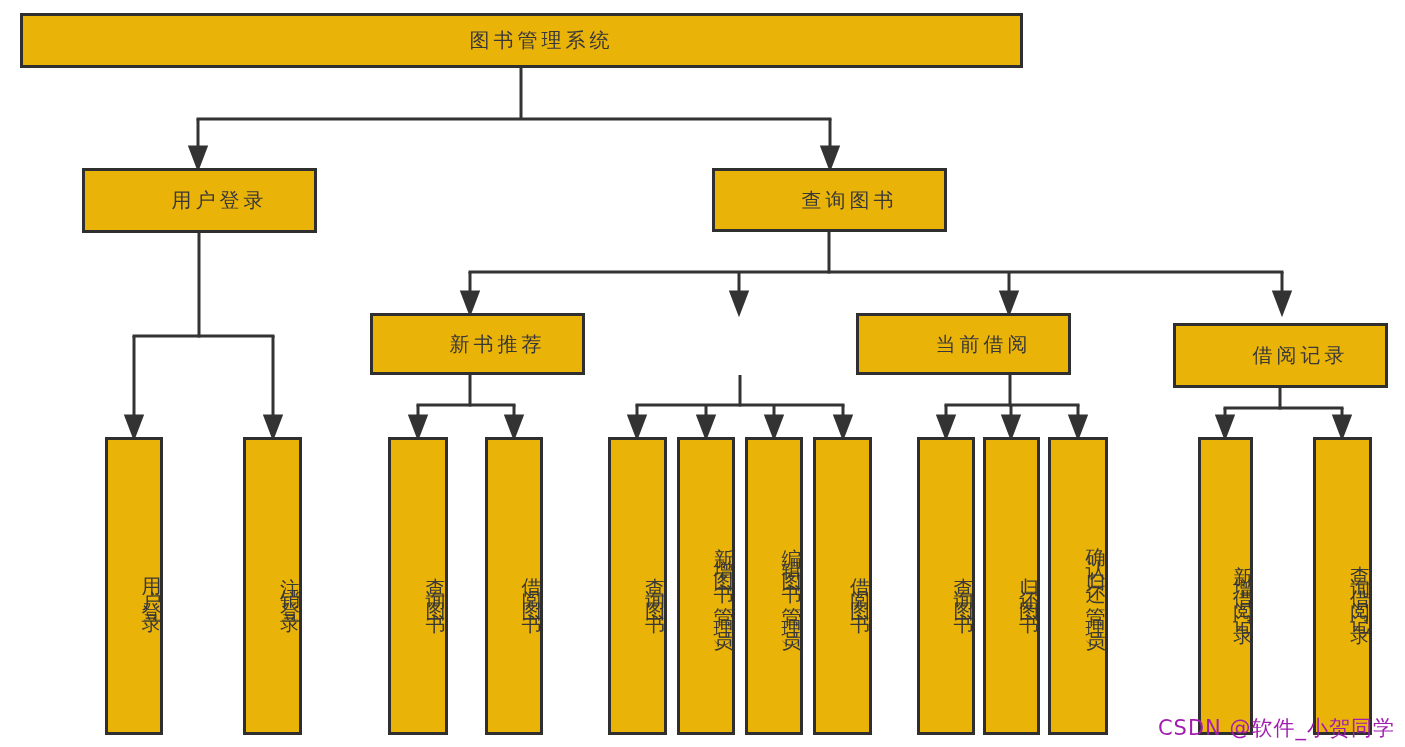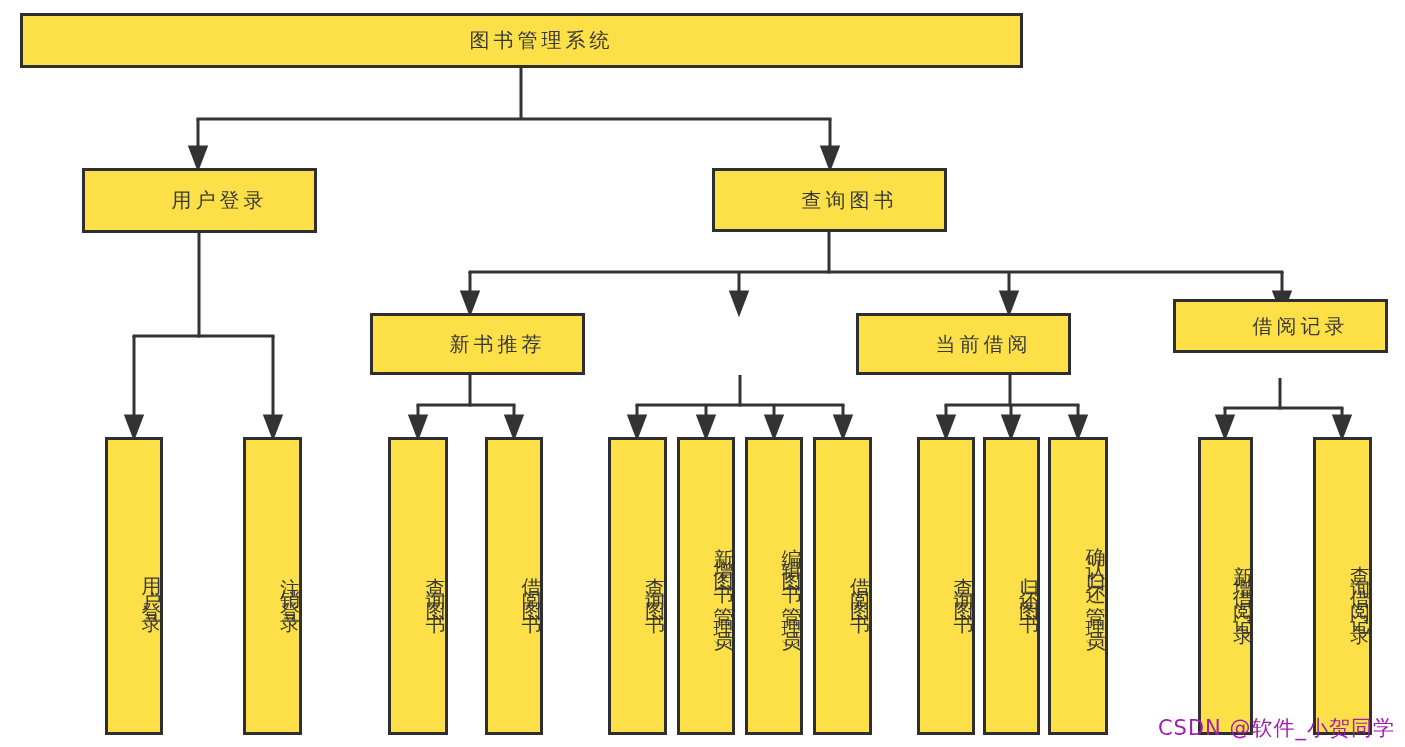--- a/index.html
+++ b/index.html
@@ -4,39 +4,39 @@
 <style>
   html,body{
     margin:0;padding:0;background:#ffffff;
     width:1405px;height:747px;overflow:hidden;
     font-family:"DejaVu Sans","Liberation Sans",sans-serif;
   }
   .canvas{position:relative;width:1405px;height:747px;background:#ffffff;}
   svg.wires{position:absolute;left:0;top:0;z-index:1;}
   .box{
     position:absolute;box-sizing:border-box;
-    border:3px solid #2f2f2f;background:#fde047;
+    border:3px solid #2f2f2f;background:#eab308;
     display:flex;align-items:center;justify-content:center;
     color:#383838;font-size:20px;letter-spacing:4px;text-indent:4px;
     z-index:2;
     padding-left:36px;
   }
   .leaf{
     writing-mode:vertical-rl;text-orientation:mixed;
     letter-spacing:12px;text-indent:0;
     line-height:1;
   }
   
   #n-root   {left:20px;  top:13px;  width:1003px;height:55px;}
   #n-login  {left:82px;  top:168px; width:235px; height:65px;}
   #n-mgmt   {left:712px; top:168px; width:235px; height:64px;}
   #n-rec    {left:370px; top:313px; width:215px; height:62px;}
   #n-borrow {left:633px; top:313px; width:215px; height:62px;}
   #n-current{left:856px; top:313px; width:215px; height:62px;}
-  #n-record {left:1173px;top:299px; width:215px; height:54px;}
+  #n-record {left:1173px;top:323px; width:215px; height:65px;}
   #lf-g1a{left:105px; top:437px;width:58px;height:298px;}
   #lf-g1b{left:243px; top:437px;width:59px;height:298px;}
   #lf-g2a{left:388px; top:437px;width:60px;height:298px;}
   #lf-g2b{left:485px; top:437px;width:58px;height:298px;}
   #lf-g3a{left:608px; top:437px;width:59px;height:298px;}
   #lf-g3b{left:677px; top:437px;width:58px;height:298px;}
   #lf-g3c{left:745px; top:437px;width:58px;height:298px;}
   #lf-g3d{left:813px; top:437px;width:59px;height:298px;}
   #lf-g4a{left:917px; top:437px;width:58px;height:298px;}
   #lf-g4b{left:983px; top:437px;width:57px;height:298px;}

